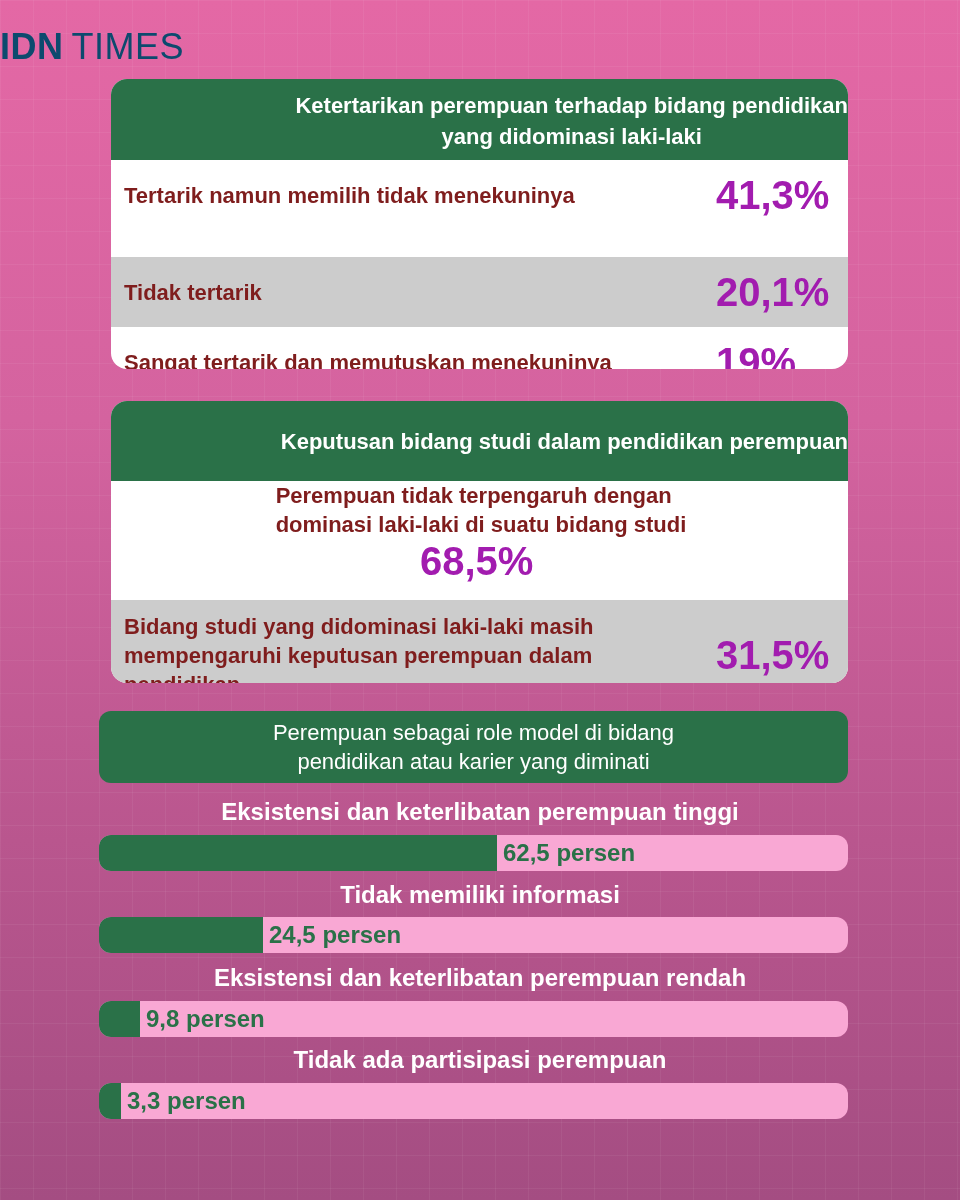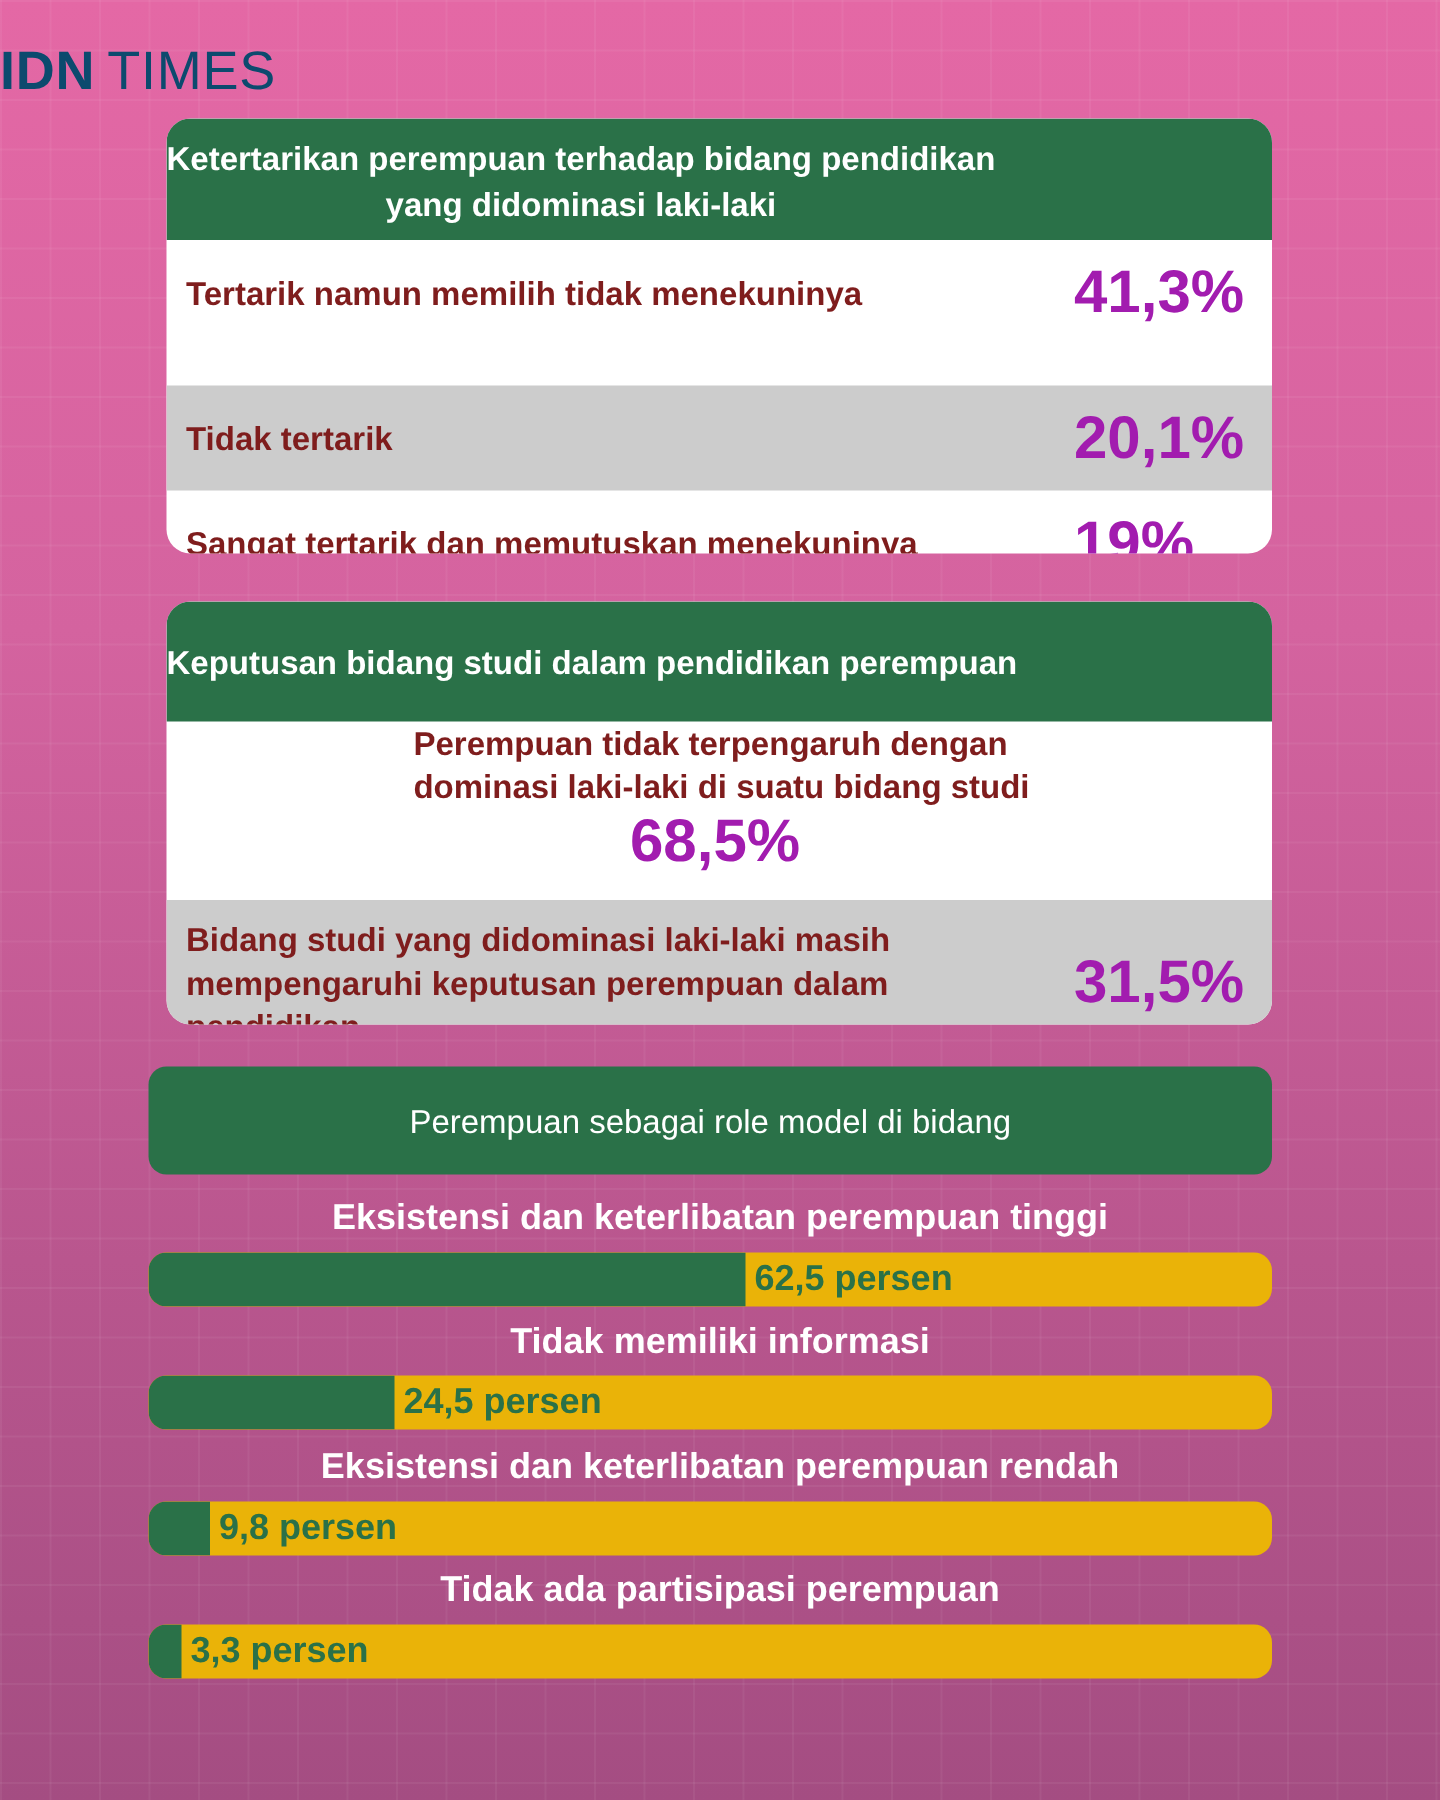--- a/index.html
+++ b/index.html
@@ -18,21 +18,21 @@
   }
   .logo .idn { font-weight: 900; }
   .logo .times { font-weight: 400; margin-left: 8px; }
 
   .card {
     position: absolute; left: 111px; width: 737px; border-radius: 16px; overflow: hidden;
     background: #fff;
   }
   .card-head {
     background: #2a7148; color: #fff; font-weight: 700; text-align: center;
-    font-size: 22px; line-height: 31px; display: flex; align-items: center; justify-content: flex-start;
+    font-size: 22px; line-height: 31px; display: flex; align-items: center; justify-content: flex-end;
   }
   .row { display: flex; align-items: center; justify-content: space-between; padding: 0 10px 0 13px; }
   .row.alt { background: #cccccc; margin-top: 27px; }
   .row .label { color: #7f1d1d; font-weight: 700; font-size: 22px; line-height: 29px; }
   .row .val { color: #a21caf; font-weight: 700; font-size: 40px; }
 
   #card1 { top: 79px; height: 290px; }
   #card1 .card-head { height: 81px; padding-top: 2px; }
   #card1 .row { height: 70px; }
   #card1 .val { width: 122px; text-align: left; }
@@ -48,21 +48,21 @@
     border-radius: 12px; background: #2a7148; color: #fff; font-weight: 400;
     text-align: center; font-size: 22px; line-height: 29px;
     display: flex; align-items: center; justify-content: center;
   }
   .bar-title {
     position: absolute; left: 0; width: 960px; text-align: center; color: #fff;
     font-weight: 700; font-size: 24px;
   }
   .bar-track {
     position: absolute; left: 99px; width: 749px; height: 36px; border-radius: 12px;
-    background: #eab308; overflow: hidden; display: flex; align-items: center;
+    background: #f9a8d4; overflow: hidden; display: flex; align-items: center;
   }
   .bar-fill { height: 100%; background: #2a7148; flex: none; }
   .bar-label { color: #2a7148; font-weight: 700; font-size: 24px; padding-left: 6px; white-space: nowrap; }
 </style>
 </head>
 <body>
 
 <div class="logo">
   <span class="idn">IDN</span><span class="times">TIMES</span>
 </div>
@@ -103,20 +103,21 @@
       <div>mempengaruhi keputusan perempuan dalam</div>
       <div>pendidikan</div>
     </div>
     <span class="val">31,5%</span>
   </div>
 </div>
 
 <div class="section3-head">
   <div>
     <div>Perempuan sebagai role model di bidang</div>
+    <div>pendidikan atau karier yang diminati</div>
   </div>
 </div>
 
 <div class="bar-title" style="top:798px">Eksistensi dan keterlibatan perempuan tinggi</div>
 <div class="bar-track" style="top:835px">
   <div class="bar-fill" style="width:398px"></div>
   <span class="bar-label">62,5 persen</span>
 </div>
 
 <div class="bar-title" style="top:881px">Tidak memiliki informasi</div>

